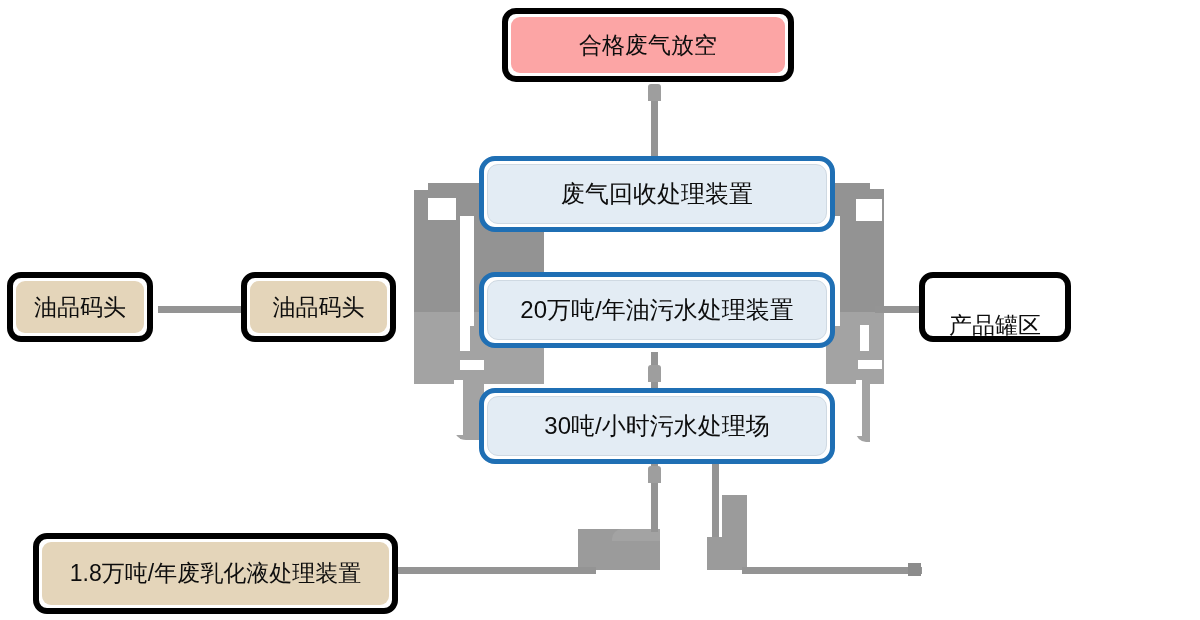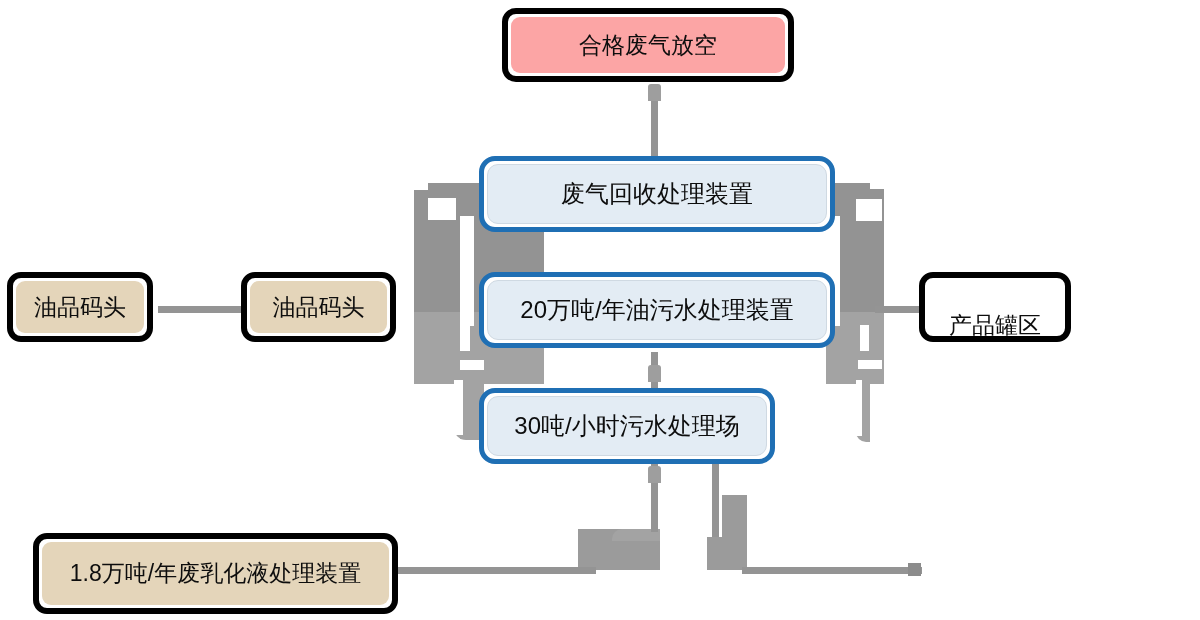--- a/index.html
+++ b/index.html
@@ -133,21 +133,21 @@
       <span class="lbl" style="font-size:24px;">废气回收处理装置</span>
     </div>
   </div>
 
   <div class="node blu" style="left:479px;top:272px;width:356px;height:76px;">
     <div class="inner">
       <span class="lbl" style="font-size:24px;">20万吨/年油污水处理装置</span>
     </div>
   </div>
 
-  <div class="node blu" style="left:479px;top:388px;width:296px;height:76px;">
+  <div class="node blu" style="left:479px;top:388px;width:356px;height:76px;">
     <div class="inner">
       <span class="lbl" style="font-size:24px;">30吨/小时污水处理场</span>
     </div>
   </div>
 
   <div class="node blk fill-beige" style="left:33px;top:533px;width:365px;height:81px;">
     <div class="inner">
       <span class="lbl" style="font-size:23px;">1.8万吨/年废乳化液处理装置</span>
     </div>
   </div>

